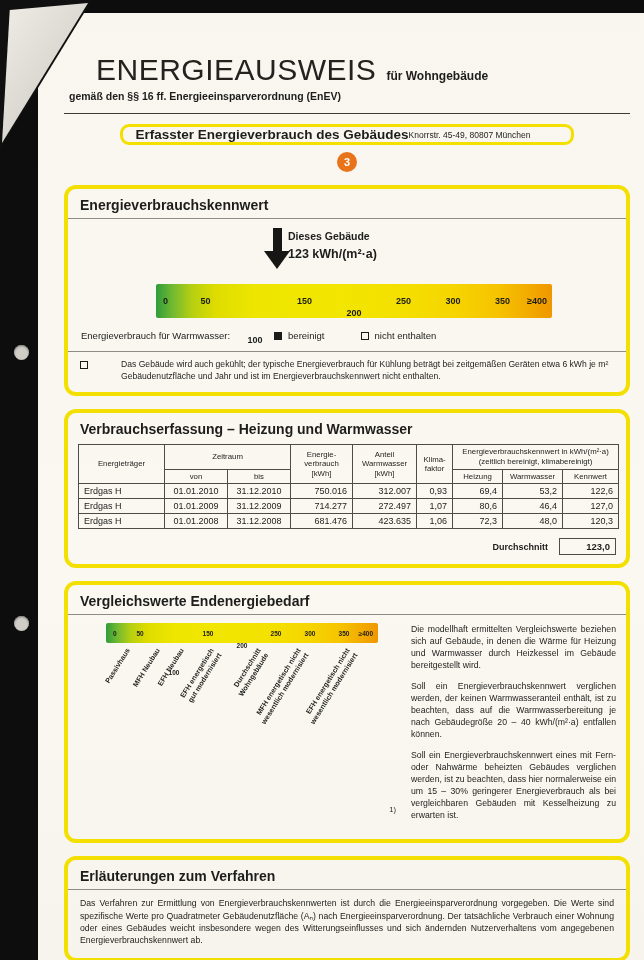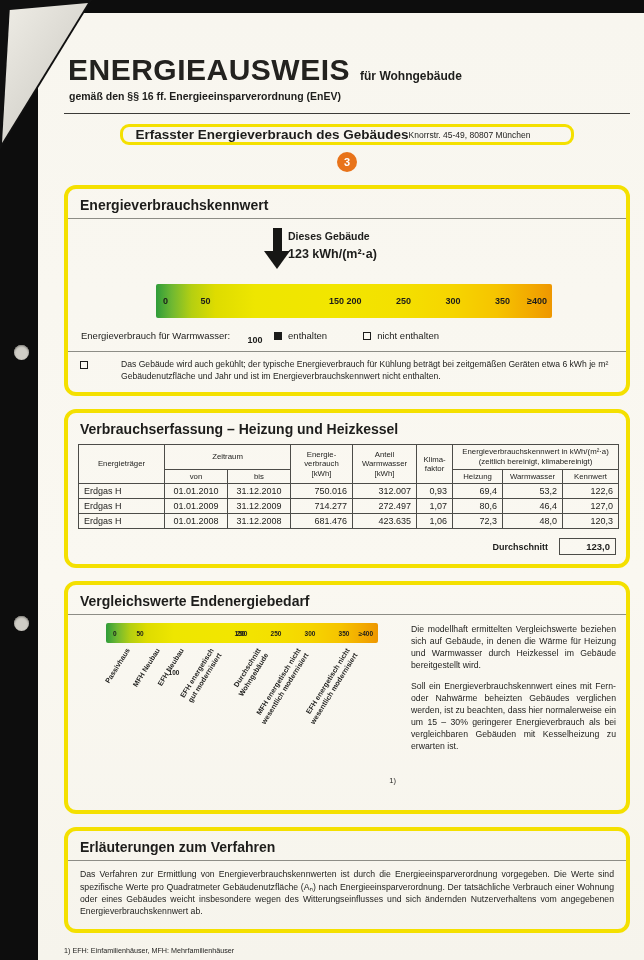--- a/index.html
+++ b/index.html
@@ -21,21 +21,21 @@
     background: #101010; clip-path: polygon(0 0, 100% 0, 0 100%); }
   .corner-fold { position: absolute; left: 2px; top: 3px; width: 86px; height: 140px;
     background: linear-gradient(125deg, #efede6 0%, #d9d7d0 55%, #b9b7b0 100%);
     clip-path: polygon(9% 5%, 100% 0, 0 100%); }
   .hole { position: absolute; left: 14px; width: 15px; height: 15px; border-radius: 50%;
     background: #cfcdc6; box-shadow: inset 0 1px 2px #7a7873; }
   .hole.h1 { top: 345px; } .hole.h2 { top: 616px; }
 
   
   .h-title-row { display: flex; align-items: baseline; gap: 10px; margin-left: 4px; }
-  .h-title { font-size: 30px; font-weight: bold; letter-spacing: .5px; color: #23221f; }
+  .h-title { font-size: 30px; font-weight: normal; letter-spacing: .5px; color: #23221f; margin-left: 28px; }
   .h-sub { font-size: 12px; font-weight: bold; }
   .h-law { font-size: 10.5px; font-weight: bold; margin: 3px 0 0 5px; }
   .h-rule { border-top: 1.5px solid #3c3b38; margin: 11px 2px 10px 0; }
 
   
   .titlebar-row { display: flex; align-items: center; gap: 7px; margin: 0 2px 13px 0; flex-direction: column; }
   .titlebar { flex: 1; display: flex; justify-content: space-between; align-items: center;
     border: 3px solid #f4e000; border-radius: 9px; height: 32px; padding: 0 12px; }
   .titlebar-title { font-size: 13.5px; font-weight: bold; }
   .titlebar-address { font-size: 8.5px; margin-right: 28px; }
@@ -52,21 +52,21 @@
   
   .scale { position: relative; border-radius: 2px;
     background: linear-gradient(90deg, #2f9c3a 0%, #6fb832 4%, #b5cf11 9%, #dedc00 15%,
       #eee600 25%, #f2e600 45%, #f4e000 62%, #f6d500 75%, #f6c400 86%, #f2a800 95%, #ee9700 100%); }
   .scale.big { height: 34px; margin-left: 78px; width: 396px; }
   .scale.small { height: 20px; margin-left: 28px; width: 272px; }
   .tick { position: absolute; top: 50%; transform: translate(-50%, -50%);
     font-size: 9px; font-weight: bold; color: #1c1c1a; }
   .scale.small .tick { font-size: 6.5px; }
   .t0 { left: 7px; transform: translateY(-50%); }
-  .t1 { left: 12.5%; } .t2 { left: 25%; margin-top: 39px; } .t3 { left: 37.5%; margin-left: 32px; } .t4 { left: 50%; }
+  .t1 { left: 12.5%; } .t2 { left: 25%; margin-top: 39px; } .t3 { left: 37.5%; } .t4 { left: 50%; margin-top: 12px; }
   .t5 { left: 62.5%; } .t6 { left: 75%; } .t7 { left: 87.5%; }
   .t8 { left: auto; right: 5px; transform: translateY(-50%); }
 
   
   .pointer-zone { position: relative; height: 58px; }
   .pointer-arrow { position: absolute; left: 186px; top: 2px; width: 26px; }
   .arrow-shaft { width: 9px; height: 23px; background: #161614; margin: 0 auto; }
   .arrow-head { width: 0; height: 0; border-left: 13px solid transparent;
     border-right: 13px solid transparent; border-top: 18px solid #161614; }
   .pointer-text { position: absolute; left: 210px; top: 4px; }
@@ -161,36 +161,36 @@
       <span class="tick t5">250</span>
       <span class="tick t6">300</span>
       <span class="tick t7">350</span>
       <span class="tick t8">≥400</span>
     </div>
 
     <div class="ww-row">
       <span class="ww-label">Energieverbrauch für Warmwasser:</span>
       <span class="opt">
         <span class="cb checked"></span>
-        <span>enthalten</span>
+        <span>bereinigt</span>
       </span>
       <span class="opt">
         <span class="cb"></span>
         <span>nicht enthalten</span>
       </span>
     </div>
 
     <div class="cool-row">
       <span class="cb"></span>
       <span class="cool-text">Das Gebäude wird auch gekühlt; der typische Energieverbrauch für Kühlung beträgt bei zeitgemäßen Geräten etwa 6 kWh je m² Gebäudenutzfläche und Jahr und ist im Energieverbrauchskennwert nicht enthalten.</span>
     </div>
   </div>
 
   <div class="sec">
-    <div class="sec-title">Verbrauchserfassung – Heizung und Heizkessel</div>
+    <div class="sec-title">Verbrauchserfassung – Heizung und Warmwasser</div>
 
     <table>
       <colgroup>
         <col style="width:86px">
           <col style="width:63px">
           <col style="width:63px">
         <col style="width:62px">
           <col style="width:64px">
           <col style="width:36px">
         <col style="width:50px">
@@ -290,20 +290,21 @@
 Wohngebäude</div>
           <div class="rlabel rl5">MFH energetisch nicht
 wesentlich modernisiert</div>
           <div class="rlabel rl6">EFH energetisch nicht
 wesentlich modernisiert</div>
         </div>
         <div class="v-footnote">1)</div>
       </div>
       <div class="v-right">
         <p class="v-para">Die modellhaft ermittelten Vergleichswerte beziehen sich auf Gebäude, in denen die Wärme für Heizung und Warmwasser durch Heizkessel im Gebäude bereitgestellt wird.</p>
+        <p class="v-para">Soll ein Energieverbrauchskennwert verglichen werden, der keinen Warmwasseranteil enthält, ist zu beachten, dass auf die Warmwasserbereitung je nach Gebäudegröße 20 – 40 kWh/(m²·a) entfallen können.</p>
         <p class="v-para">Soll ein Energieverbrauchskennwert eines mit Fern- oder Nahwärme beheizten Gebäudes verglichen werden, ist zu beachten, dass hier normalerweise ein um 15 – 30% geringerer Energieverbrauch als bei vergleichbaren Gebäuden mit Kesselheizung zu erwarten ist.</p>
       </div>
     </div>
   </div>
 
   <div class="sec">
     <div class="sec-title">Erläuterungen zum Verfahren</div>
     <div class="sec-rule"></div>
     <p class="e-text">Das Verfahren zur Ermittlung von Energieverbrauchskennwerten ist durch die Energieeinsparverordnung vorgegeben. Die Werte sind spezifische Werte pro Quadratmeter Gebäudenutzfläche (Aₙ) nach Energieeinsparverordnung. Der tatsächliche Verbrauch einer Wohnung oder eines Gebäudes weicht insbesondere wegen des Witterungseinflusses und sich ändernden Nutzerverhaltens vom angegebenen Energieverbrauchskennwert ab.</p>
   </div>

